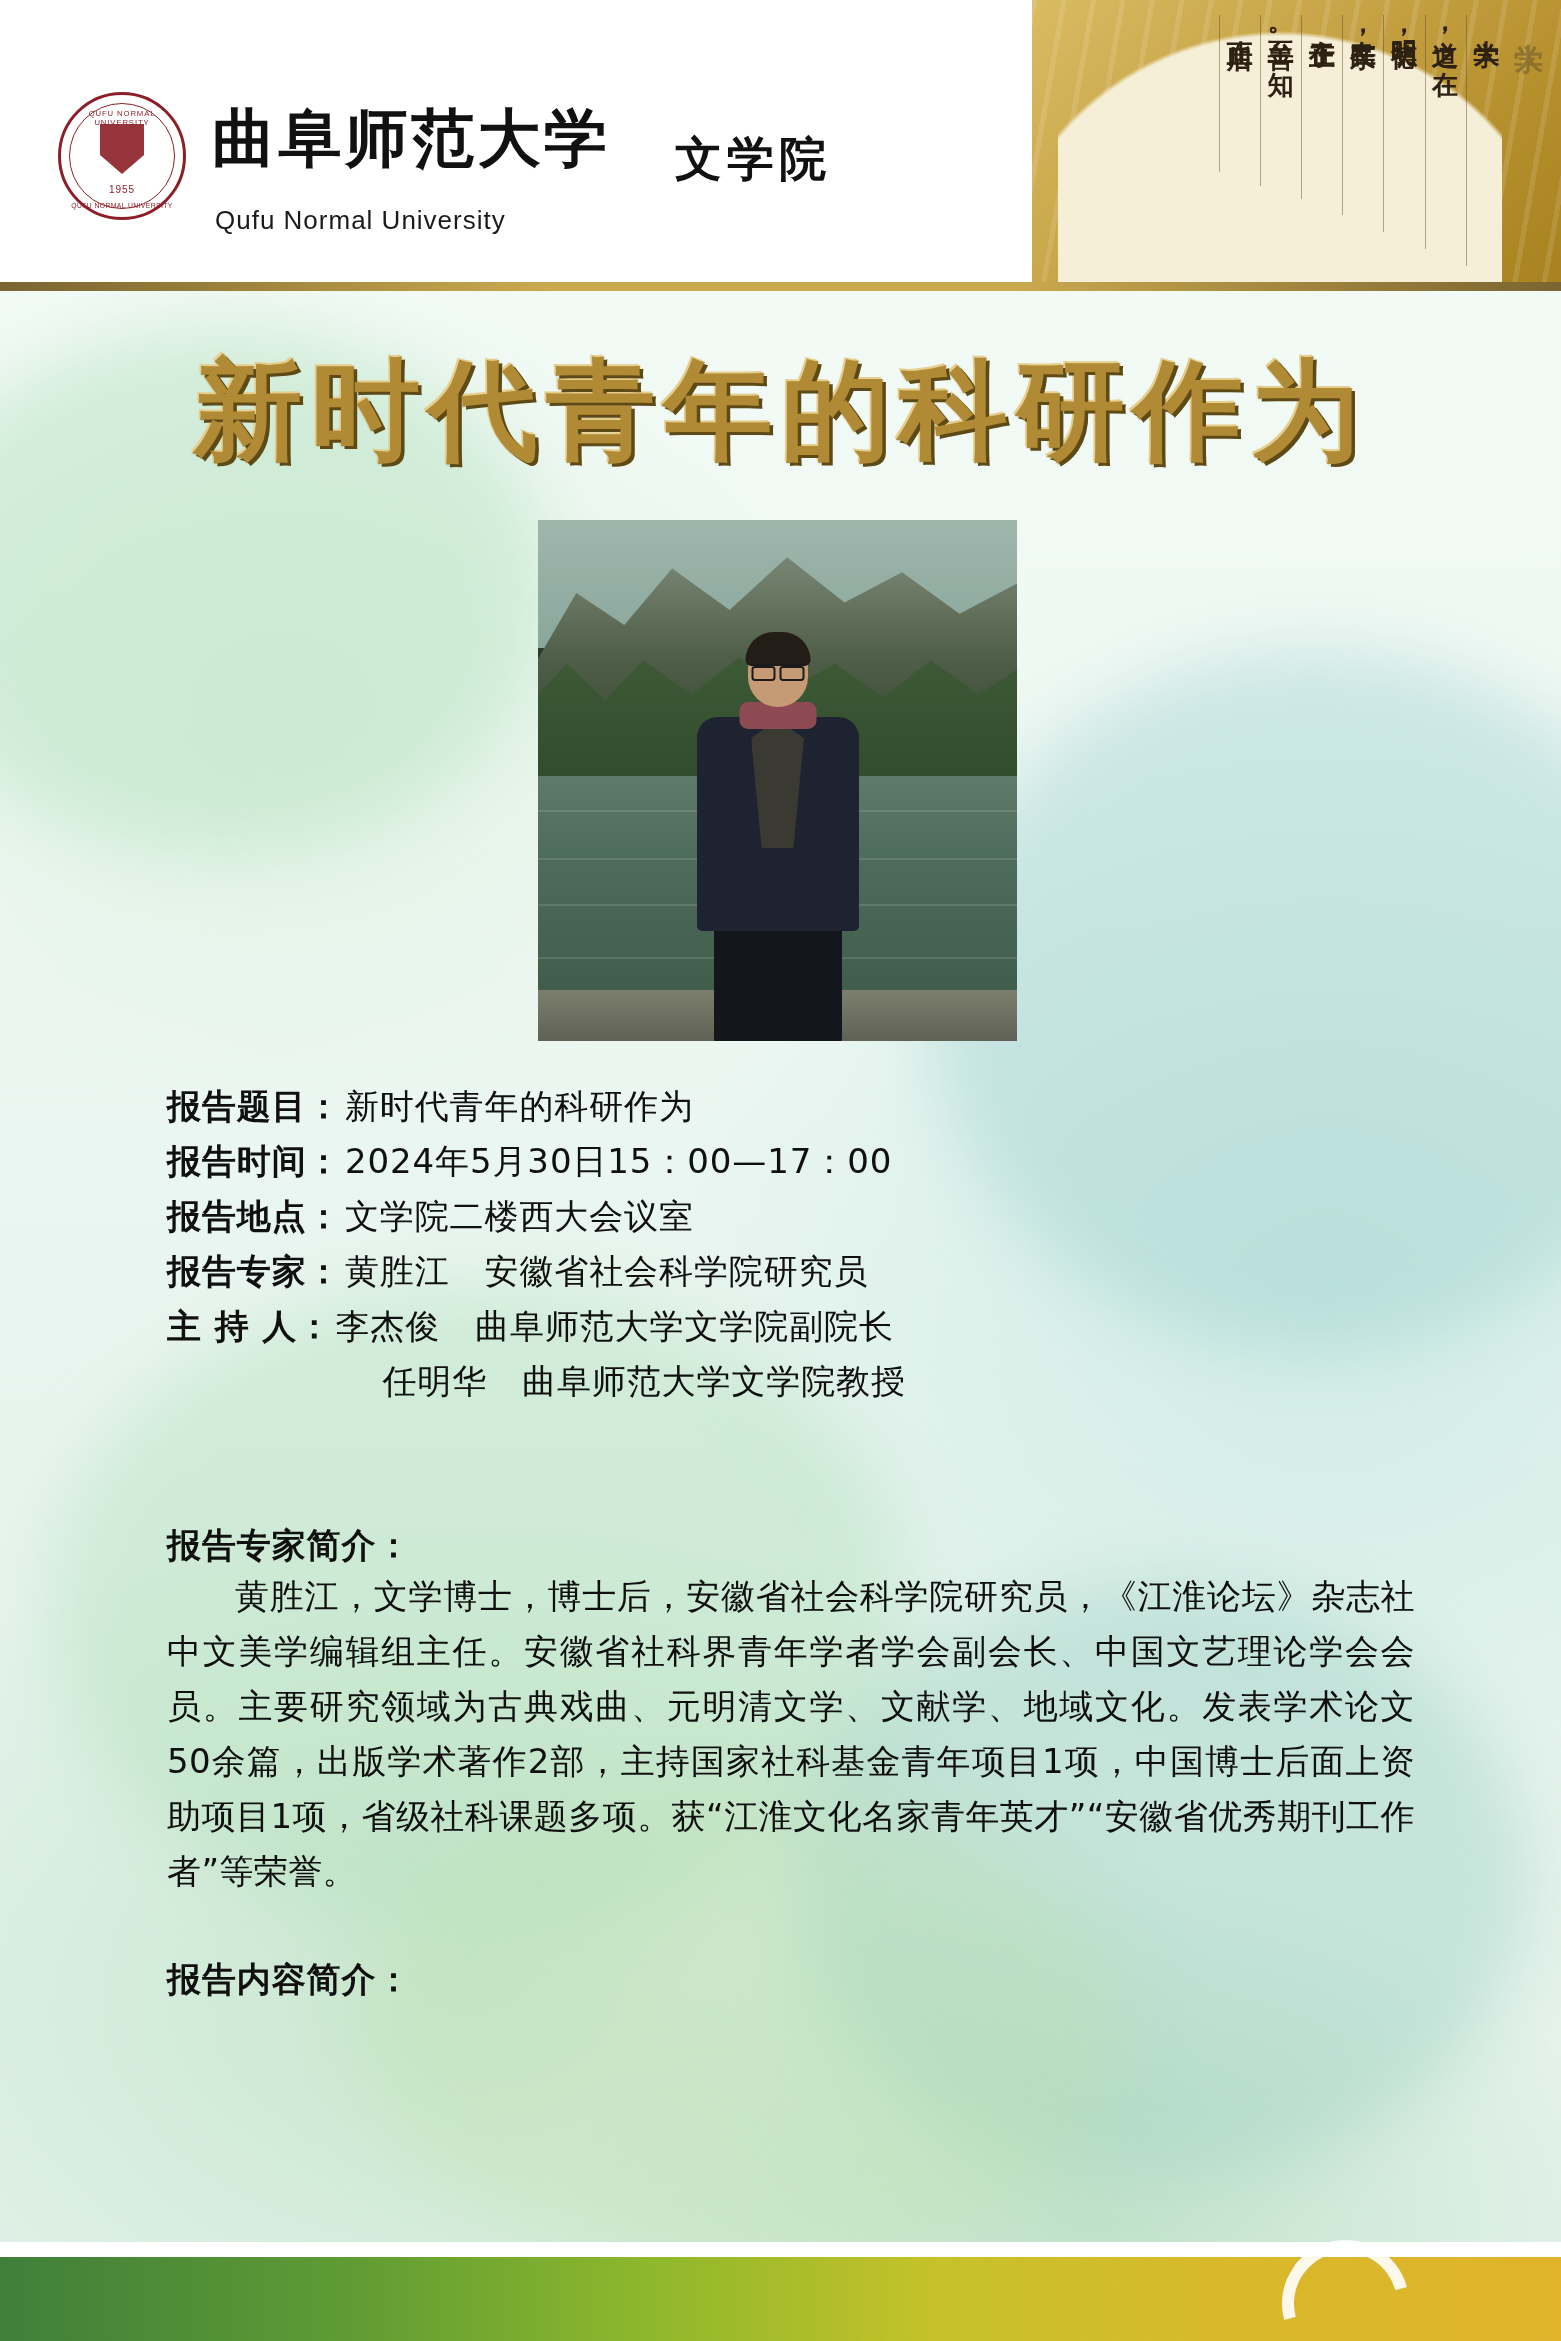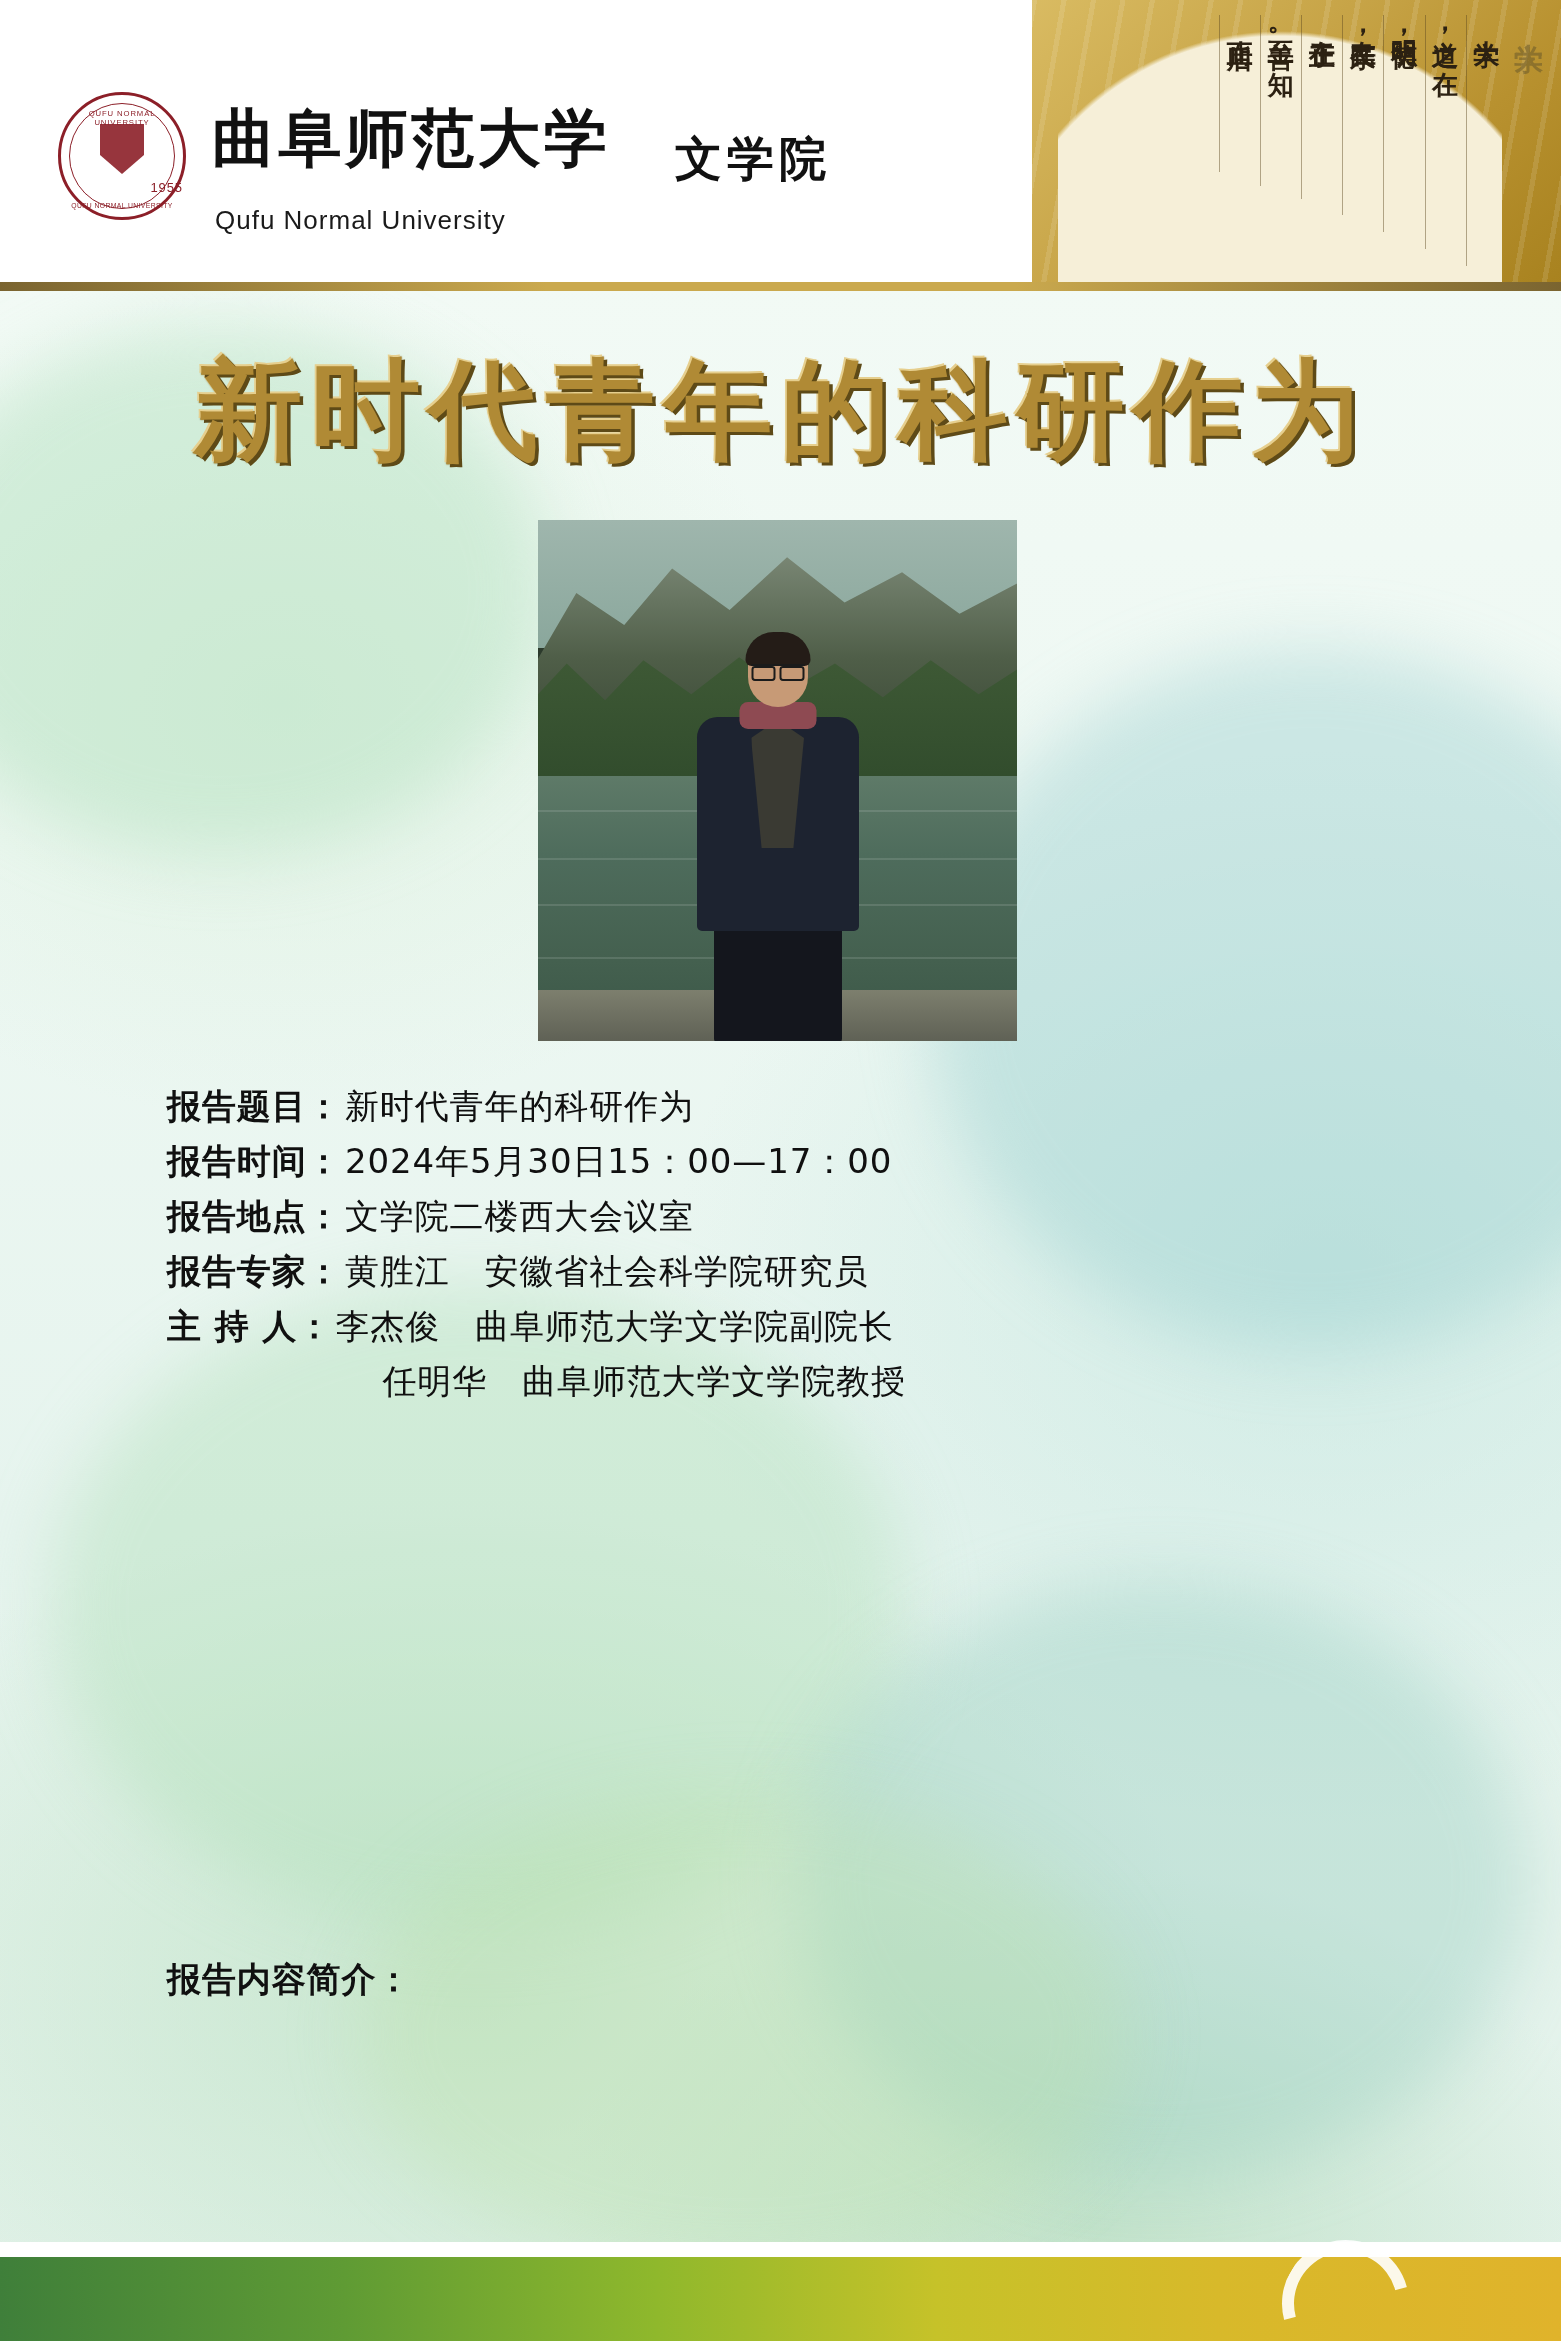--- a/index.html
+++ b/index.html
@@ -51,22 +51,22 @@
     border:1.7px solid #8c1f28;border-radius:50%;
   }
   .logo .shield{
     position:absolute;left:50%;top:29px;transform:translateX(-50%);
     width:44px;height:50px;
     background:#8c1f28;
     clip-path:polygon(0 0,100% 0,100% 62%,50% 100%,0 62%);
     opacity:.9;
   }
   .logo .year{
-    position:absolute;left:0;right:0;bottom:22px;text-align:right;
-    font-size:13px;color:#8c1f28;letter-spacing:0.9px;
+    position:absolute;left:0;right:0;bottom:22px;text-align:center;
+    font-size:10px;color:#8c1f28;letter-spacing:0.9px;
   }
   .logo .arc{
     position:absolute;left:0;right:0;top:13.7px;text-align:center;
     font-size:7.7px;color:#8c1f28;letter-spacing:0.9px;
   }
   .logo .arc2{
     position:absolute;left:0;right:0;bottom:8.5px;text-align:center;
     font-size:6.8px;color:#8c1f28;letter-spacing:0.4px;
   }
   .uni-cn{
@@ -301,20 +301,24 @@
     </div>
     <div class="row">
       <span class="lab">主 持 人：</span>
       <span class="val">李杰俊　曲阜师范大学文学院副院长</span>
     </div>
     <div class="row indent">
       <span class="val">任明华　曲阜师范大学文学院教授</span>
     </div>
   </div>
 
+  <div class="sect bio">
+    <div class="h">报告专家简介：</div>
+    <div class="p">黄胜江，文学博士，博士后，安徽省社会科学院研究员，《江淮论坛》杂志社中文美学编辑组主任。安徽省社科界青年学者学会副会长、中国文艺理论学会会员。主要研究领域为古典戏曲、元明清文学、文献学、地域文化。发表学术论文50余篇，出版学术著作2部，主持国家社科基金青年项目1项，中国博士后面上资助项目1项，省级社科课题多项。获“江淮文化名家青年英才”“安徽省优秀期刊工作者”等荣誉。</div>
+  </div>
 
   <div class="sect abs">
     <div class="h">报告内容简介：</div>
   </div>
 
   <div class="footer-gap"></div>
   <div class="footer">
     <div class="swirl"></div>
   </div>
 

